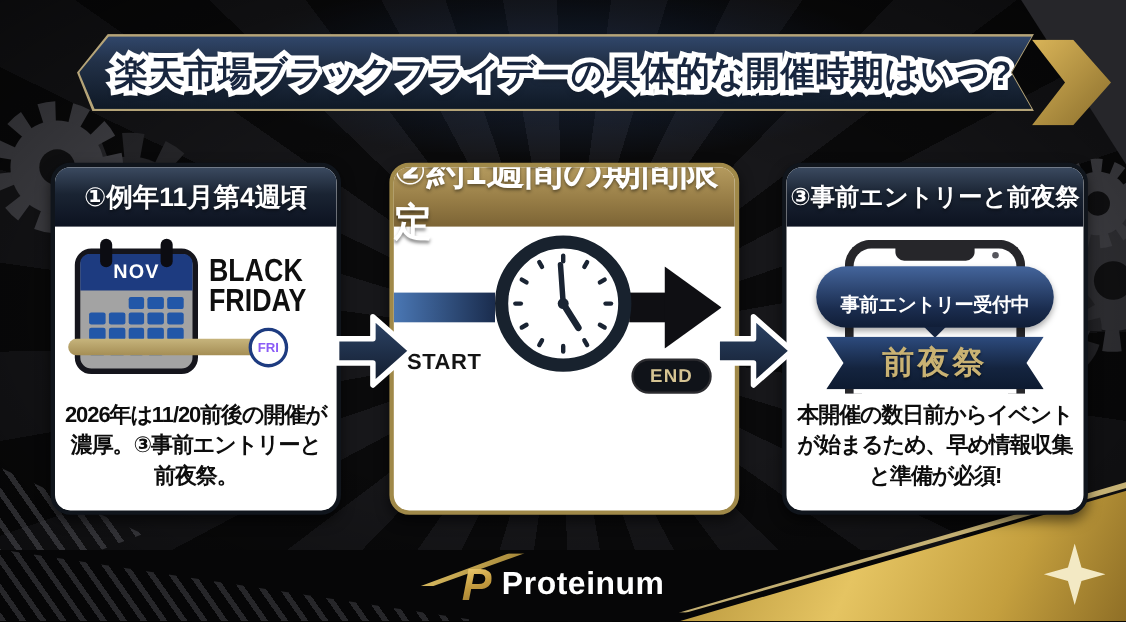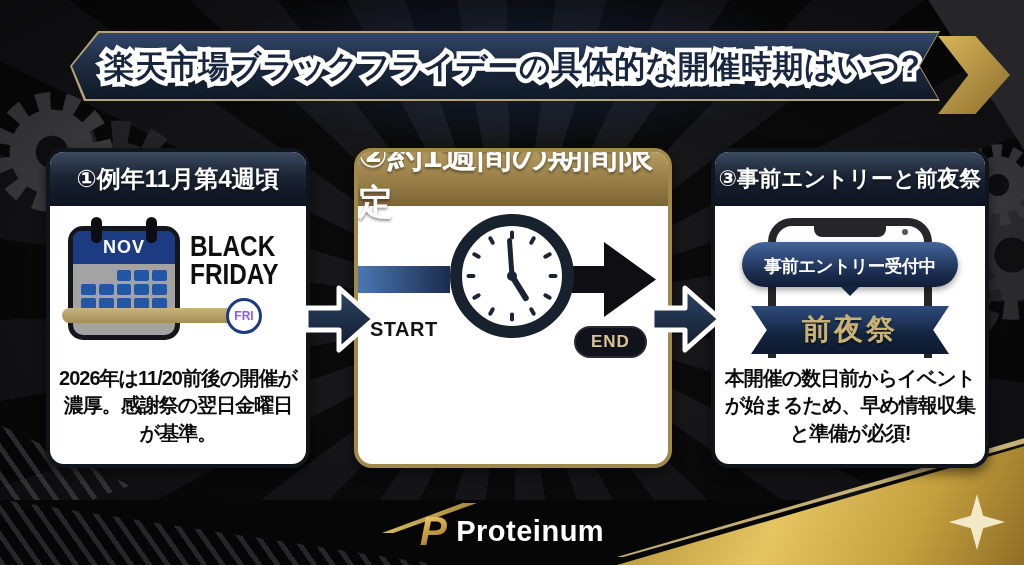--- a/index.html
+++ b/index.html
@@ -112,21 +112,21 @@
     border:2px solid #2c2c30; border-radius:999px; color:#d6c493; font-weight:900; font-size:17px; letter-spacing:1px; }
 
   
   .phone { position:absolute; left:53px; top:12px; width:164px; height:140px; background:#fff;
     border:8px solid #26262a; border-radius:24px 24px 0 0; border-bottom:none; }
   .notch { position:absolute; left:50%; top:-1px; transform:translateX(-50%); width:72px; height:12px;
     background:#26262a; border-radius:0 0 8px 8px; }
   .cam-dot { position:absolute; right:16px; top:3px; width:6px; height:6px; border-radius:50%; background:#55555c; }
   .entry-bubble { position:absolute; left:27px; top:36px; width:216px; z-index:3; text-align:center;
     background:linear-gradient(180deg,#44659c 0%, #1a2c4e 70%, #101d36 100%);
-    border-radius:999px; padding:12px 0 9px; color:#fff; font-weight:bold; font-size:17.5px;
+    border-radius:999px; padding:23px 0 9px; color:#fff; font-weight:bold; font-size:17.5px;
     box-shadow:0 3px 6px rgba(0,0,0,.35); letter-spacing:-0.5px; }
   .entry-bubble::after { content:""; position:absolute; left:50%; bottom:-9px; transform:translateX(-50%);
     border:10px solid transparent; border-bottom:none; border-top:10px solid #14233f; }
   .eve-ribbon { position:absolute; left:36px; top:100px; width:198px; height:48px; z-index:4;
     background:linear-gradient(180deg,#2d4b7e 0%, #14243f 60%, #0d1a30 100%);
     clip-path:polygon(0 0, 100% 0, 92% 50%, 100% 100%, 0 100%, 8% 50%);
     display:flex; align-items:center; justify-content:center;
     color:#c9b273; font-weight:900; font-size:29px; letter-spacing:3px; text-shadow:0 2px 2px rgba(0,0,0,.5); }
 
   
@@ -213,21 +213,21 @@
             <div class="cal-cell empty"></div>
         </div>
       </div>
       <div class="gold-bar"></div>
       <div class="fri-badge">FRI</div>
       <div class="bf-text">
         <div>BLACK</div>
         <div>FRIDAY</div>
       </div>
     </div>
-    <div class="card-text">2026年は11/20前後の開催が濃厚。感謝祭の翌日金曜日が基準。</div>
+    <div class="card-text">2026年は11/20前後の開催が濃厚。③事前エントリーと前夜祭。</div>
   </div>
 
   <div class="card card-2">
     <div class="card-header hdr-gold">②約1週間の期間限定</div>
     <div class="card-illus">
       <div class="tl-left"></div>
       <div class="tl-right"></div>
       <div class="tl-head"></div>
       <div class="clock">
         <span class="tick" style="transform:translate(-50%,-50%) rotate(0deg)   translateY(-41px)"></span>

